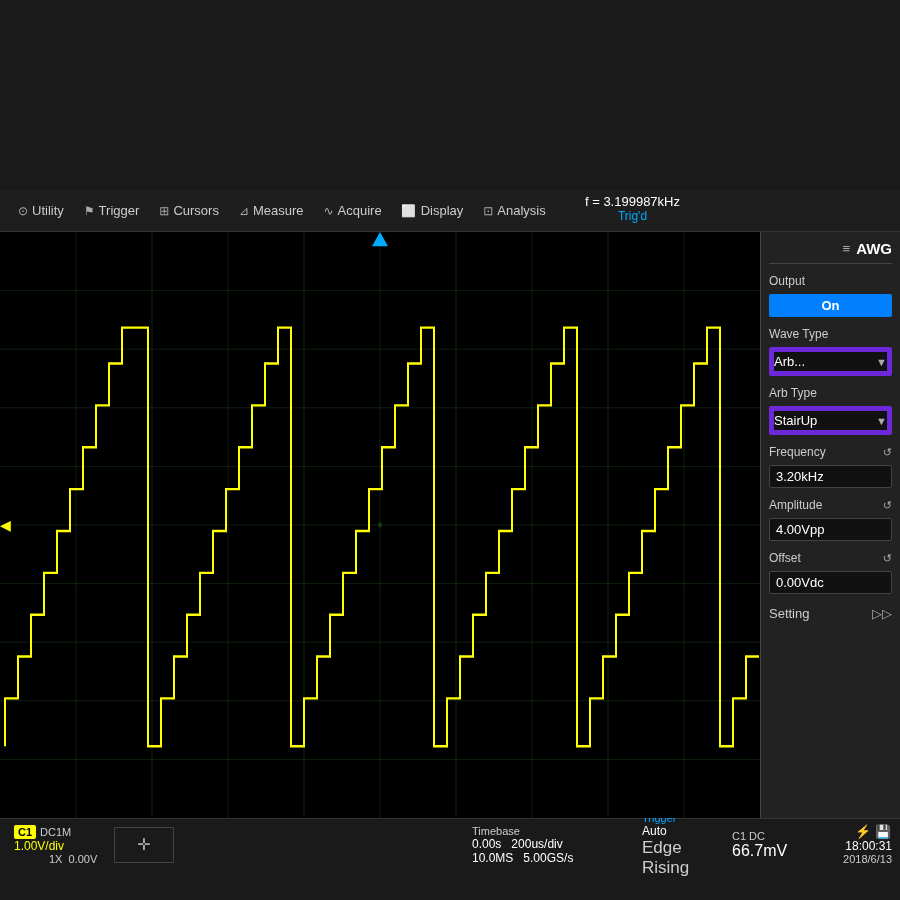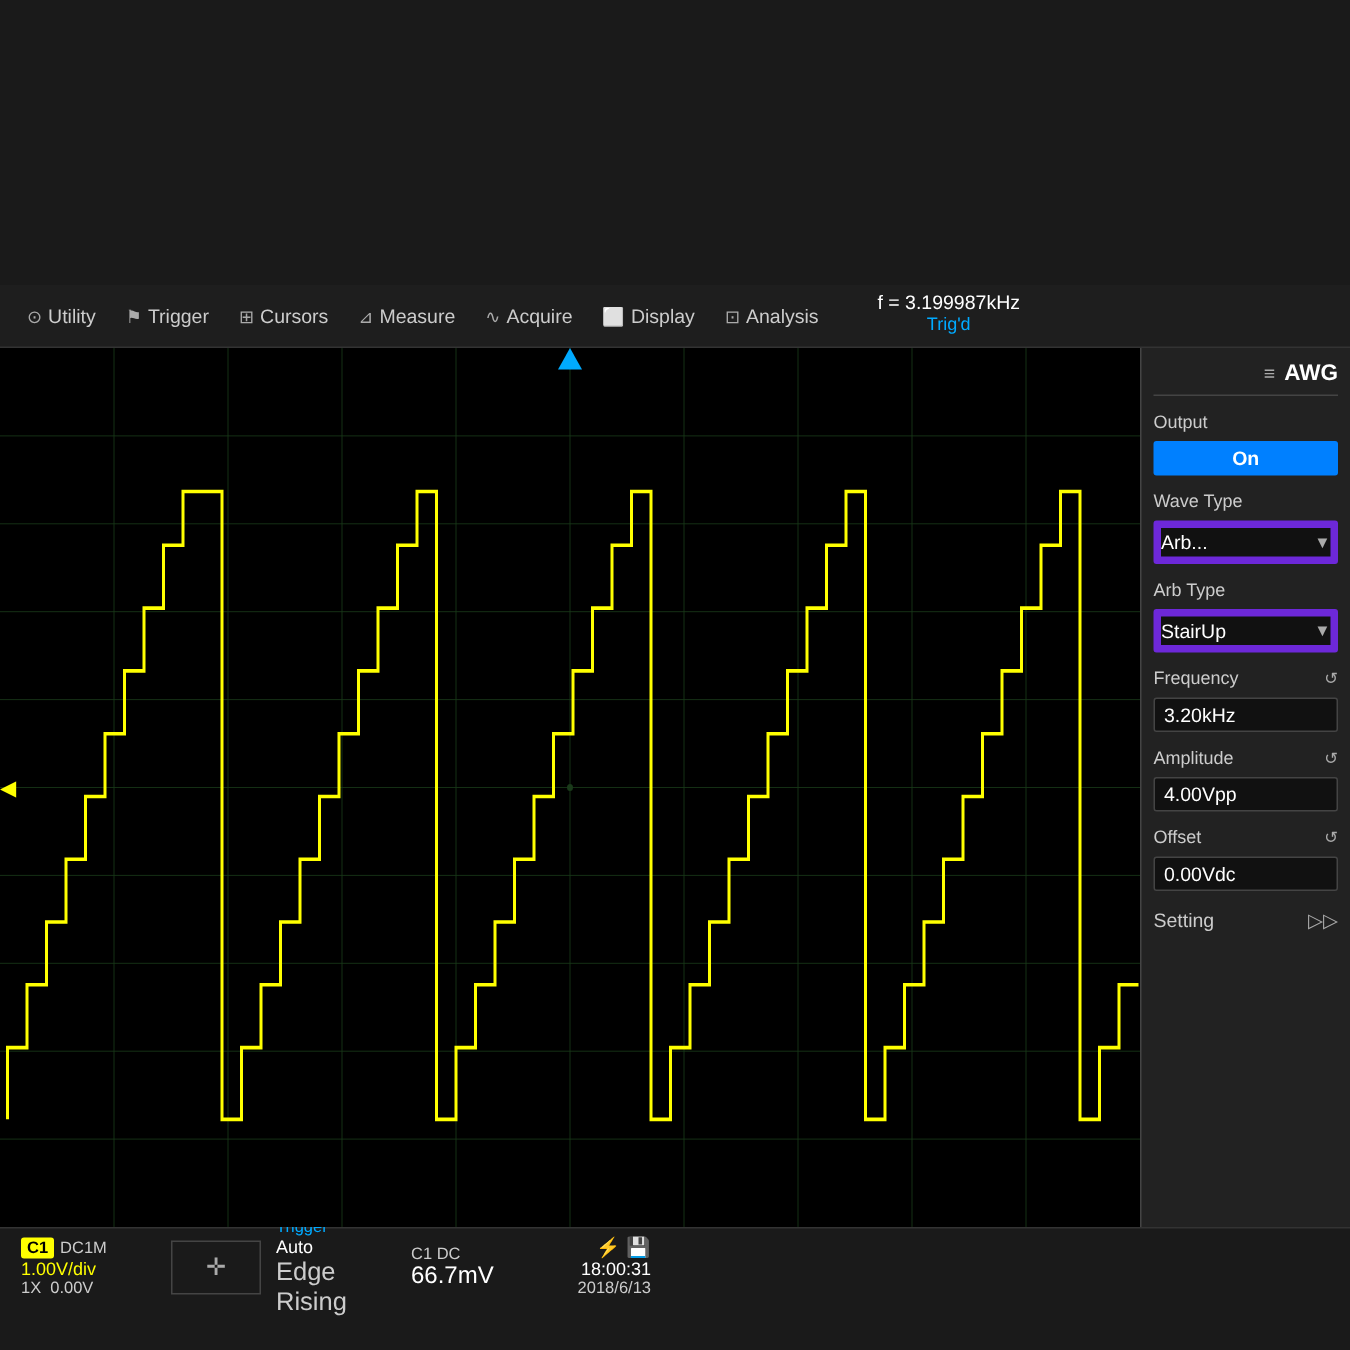--- a/index.html
+++ b/index.html
@@ -241,20 +241,21 @@
     }
 
     .ch1-offset {
       color: #ccc;
       font-size: 11px;
     }
 
     .ch1-probe {
       color: #ccc;
       font-size: 11px;
+      margin-left: 35px;
     }
 
     .cursor-box {
       width: 60px;
       height: 36px;
       border: 1px solid #444;
       margin-left: 6px;
       display: flex;
       align-items: center;
       justify-content: center;
@@ -592,20 +593,31 @@
       <div style="display:flex;gap:6px;">
         <span class="ch1-probe">1X</span>
         <span class="ch1-offset">0.00V</span>
       </div>
     </div>
 
     <div class="cursor-box">
       <span class="cursor-cross">✛</span>
     </div>
 
+    <div class="timebase-block">
+      <span class="tb-label">Timebase</span>
+      <div class="timebase-row">
+        <span class="tb-val">0.00s</span>
+        <span class="tb-val">200us/div</span>
+      </div>
+      <div class="timebase-row">
+        <span class="tb-val">10.0MS</span>
+        <span class="tb-val">5.00GS/s</span>
+      </div>
+    </div>
 
     <div class="trigger-block">
       <span class="trig-header">Trigger</span>
       <span class="trig-mode">Auto</span>
       <span class="trig-type">Edge</span>
       <span class="trig-type">Rising</span>
     </div>
 
     <div class="ch1dc-block">
       <span class="ch1dc-label">C1 DC</span>

